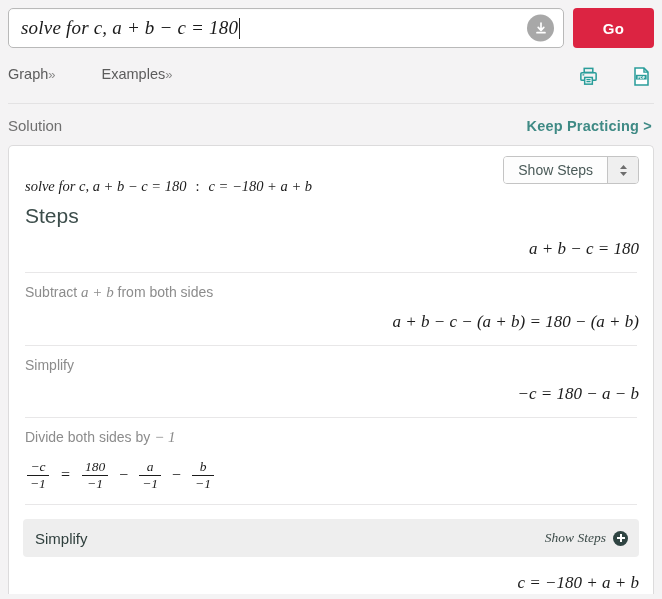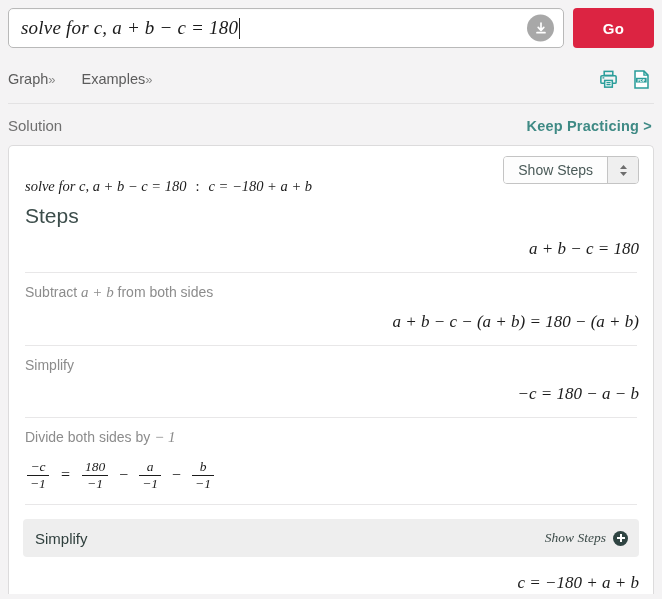--- a/index.html
+++ b/index.html
@@ -63,23 +63,24 @@
     border-radius: 4px;
     color: #ffffff;
     font-size: 15px;
     font-weight: bold;
     cursor: pointer;
     letter-spacing: 0.3px;
   }
 
   
   .links-row {
-    display: flex; align-items: center;
+    display: flex; 
     padding: 18px 10px 0 8px;
     height: 44px;
+    gap: 20px;
   }
   .nav-link {
     font-size: 14.5px;
     color: #5c5c5c;
     margin-right: 26px;
     cursor: pointer;
     white-space: nowrap;
   }
   .nav-link .chev { color: #8a8a8a; font-size: 13px; }
   .spacer { flex: 1; }

